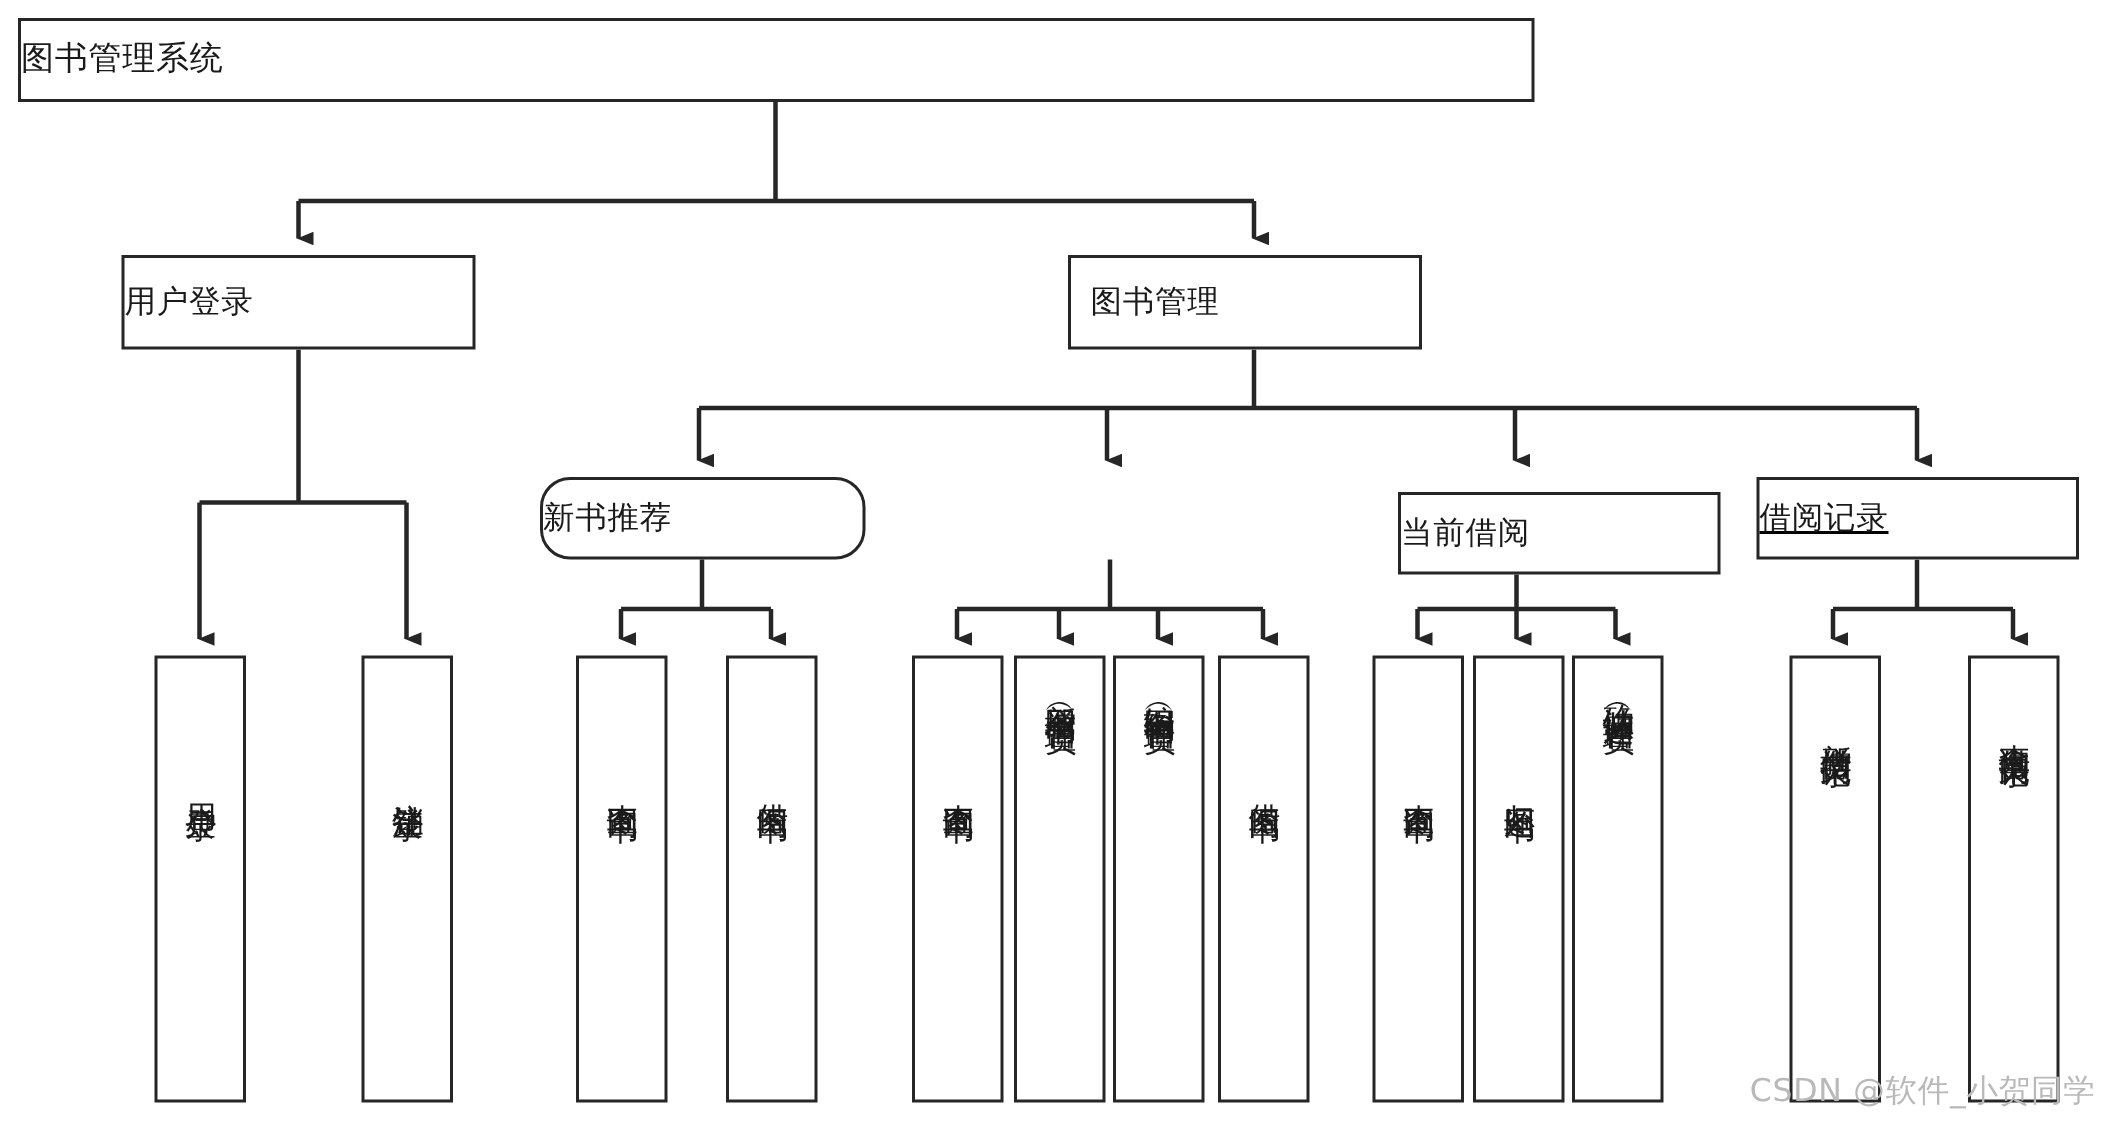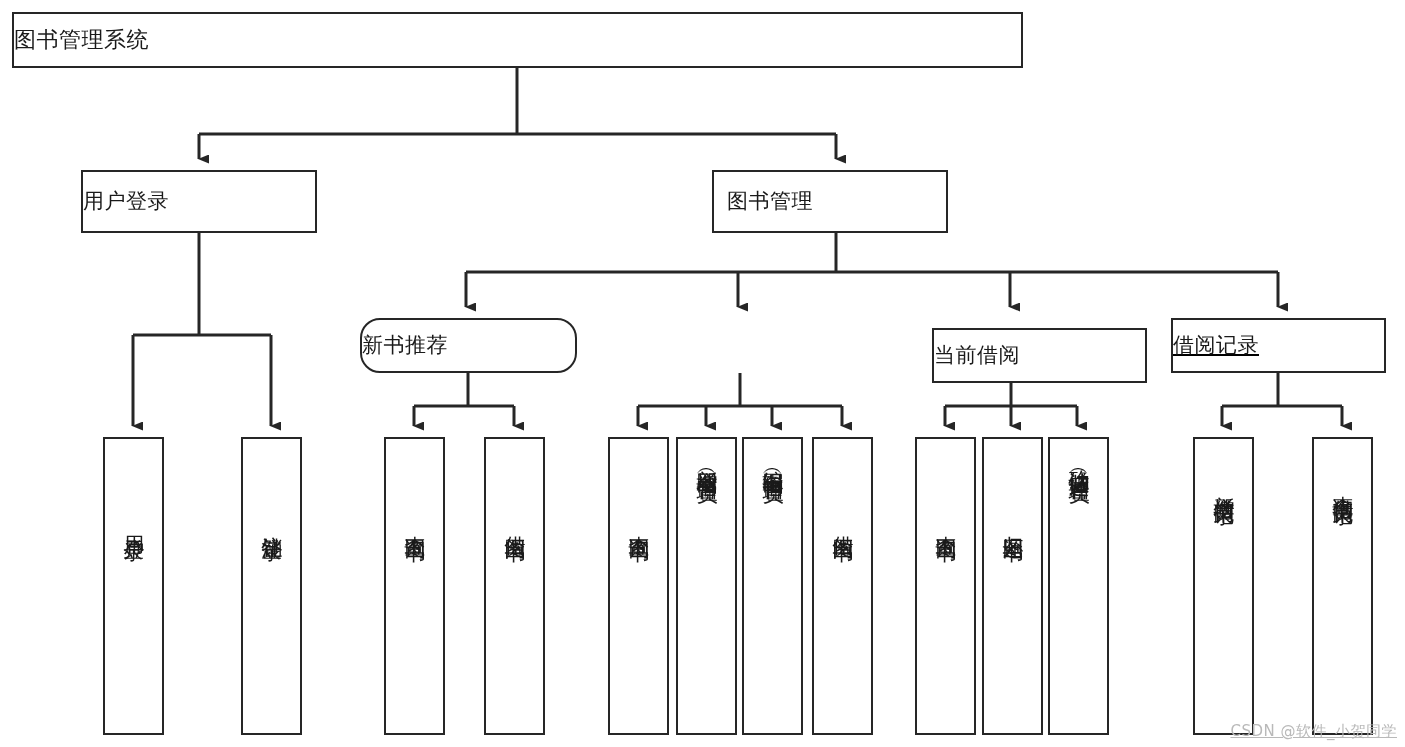--- a/index.html
+++ b/index.html
@@ -61,27 +61,26 @@
     text-orientation: upright;
     font-size: 21px;
     letter-spacing: 2px;
     line-height: 1;
   }
   
   #watermark {
     position: absolute;
     right: 8px;
     bottom: 6px;
-    font-size: 15px;
+    font-size: 21px;
     color: #b9b9b9;
     letter-spacing: 0.5px;
     z-index: 6;
     white-space: nowrap;
     pointer-events: none;
-    text-decoration: underline;
   }
 </style>
 </head>
 <body>
 
 <div id="diagram-root">
 
   <svg id="diagram-svg" viewBox="0 0 1405 747">
     <defs>
       <marker id="arrowhead" markerWidth="9" markerHeight="11" refX="4.5" refY="10" orient="auto" markerUnits="userSpaceOnUse">

